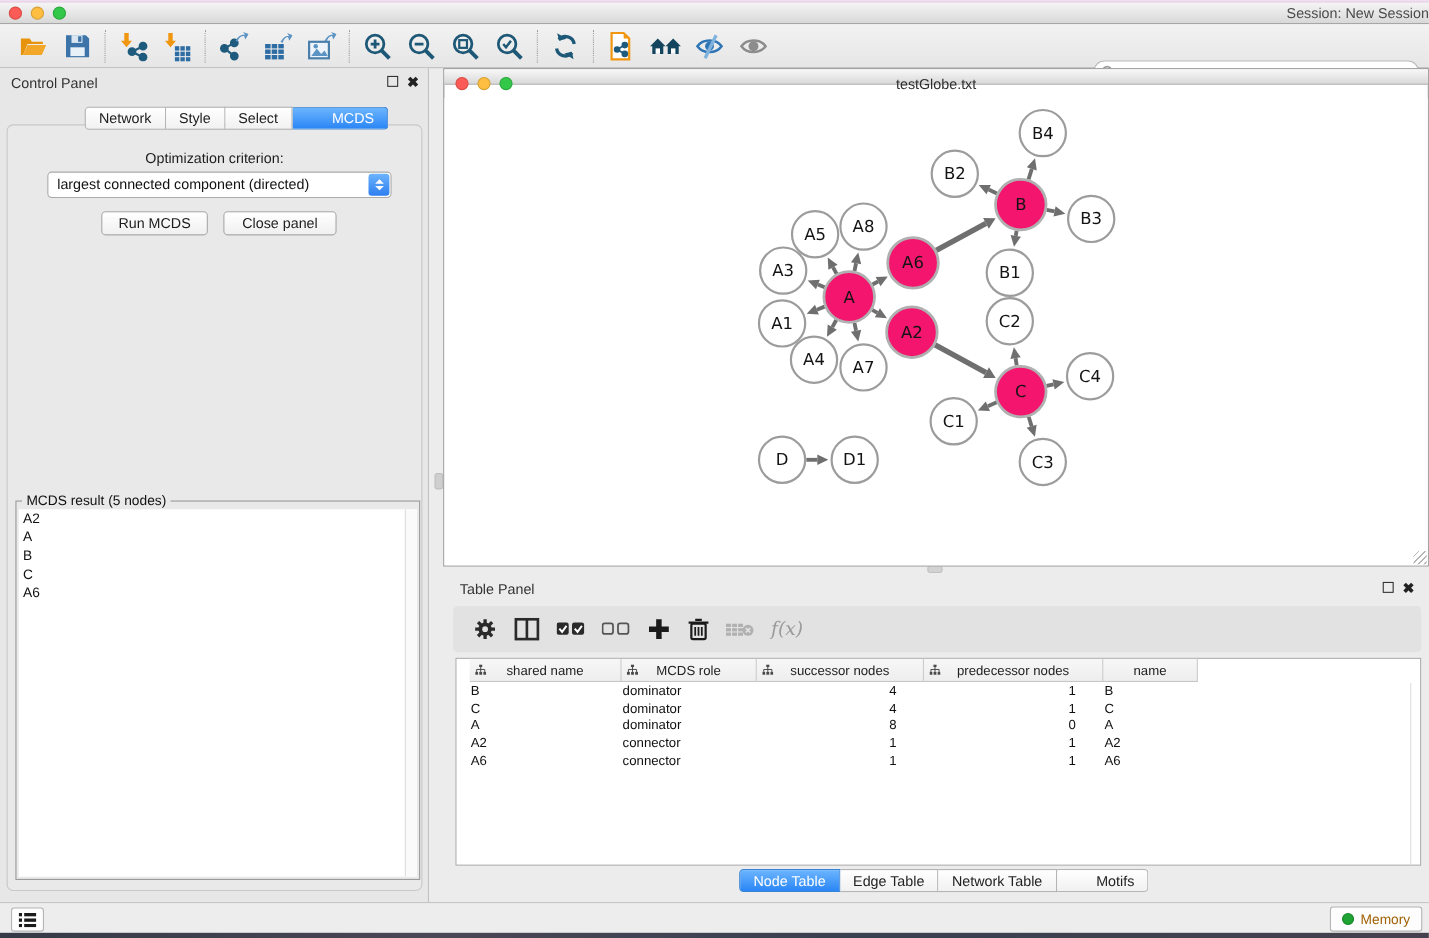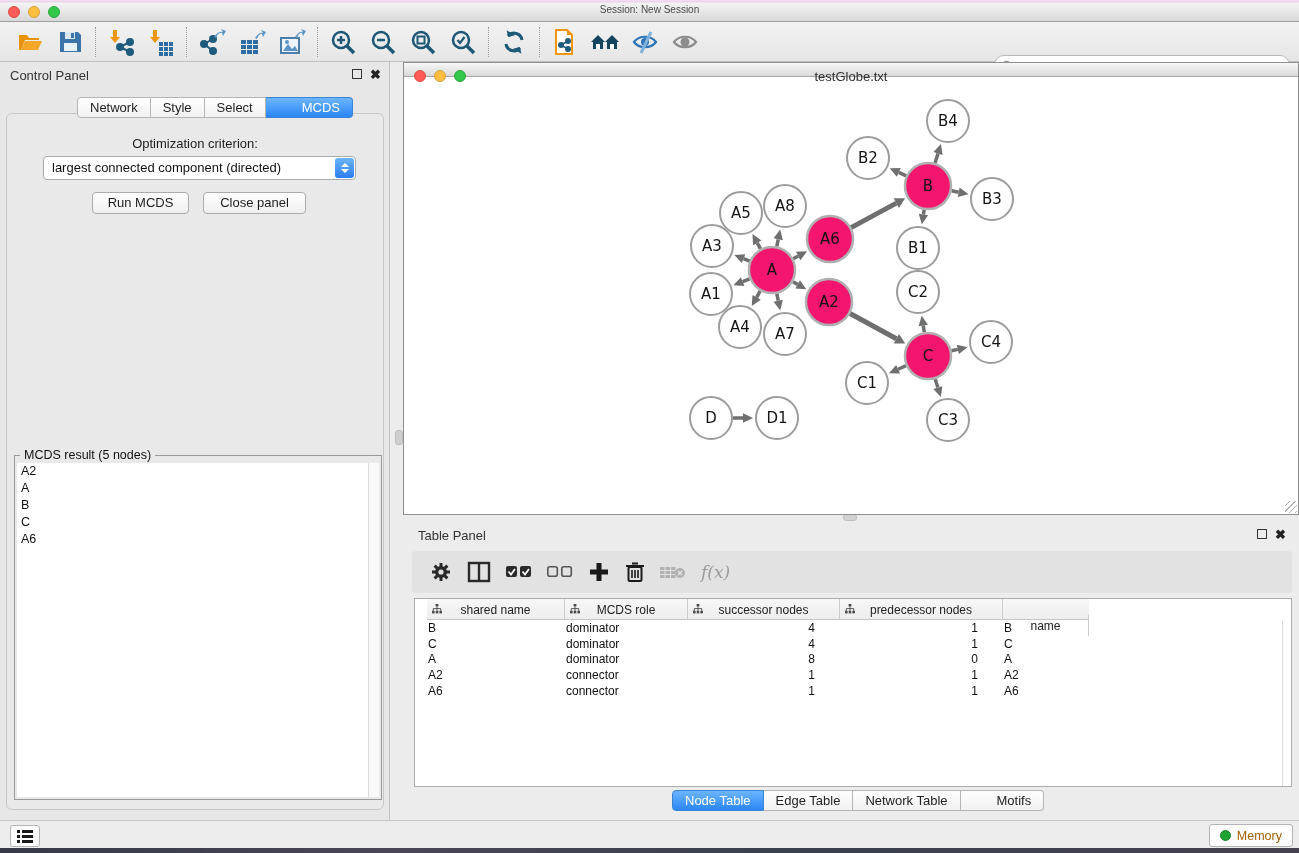--- a/index.html
+++ b/index.html
@@ -9,21 +9,21 @@
 
   
   #titlebar { left:0; top:0; width:1299px; height:22px;
     background:linear-gradient(#f2e3f1 0%, #e9d2e7 9%, #f4f4f4 14%, #d8d8d8 100%);
     border-bottom:1px solid #9f9f9f; }
   .lights { position:absolute; top:6px; display:flex; gap:8px; }
   .light { width:12px; height:12px; border-radius:50%; }
   .light.red { background:#fc5b57; border:1px solid #d94c44; }
   .light.yellow { background:#fdbe41; border:1px solid #d8a134; }
   .light.green { background:#34c84a; border:1px solid #2aa83d; }
-  #titlebar .title { position:absolute; width:100%; text-align:center; top:4px; font-size:10px; color:#4b4b4b; }
+  #titlebar .title { position:absolute; width:100%; text-align:right; top:4px; font-size:13px; color:#4b4b4b; }
 
   
   #toolbar { left:0; top:22px; width:1299px; height:40px;
     background:linear-gradient(#f2f2f2,#e6e6e6); border-bottom:1px solid #bfbfbf;
     display:flex; align-items:center; padding-left:10px; }
   .tbtn { width:40px; height:34px; display:flex; align-items:center; justify-content:center; cursor:default; }
   .tsep { width:1px; height:30px; margin:0 5px; border-left:1px dotted #9d9d9d; }
   #search-wrap { position:absolute; right:9px; top:33px; width:296px; height:20px; }
   #search-wrap input { width:100%; height:100%; border:1px solid #b9b9b9; border-radius:11px;
     padding-left:24px; font-size:12px; background:#fff; outline:none; }
@@ -554,21 +554,21 @@
               <rect x="0" y="6.8" width="2.6" height="2.6"></rect>
               <rect x="3.7" y="6.8" width="2.6" height="2.6"></rect>
               <rect x="7.4" y="6.8" width="2.6" height="2.6"></rect>
             </g>
             <g stroke="#4a4a4a" stroke-width="0.9" fill="none">
               <path d="M5 2.4v2.2M1.3 6.8V4.6h7.4v2.2M5 4.6v2.2"></path>
             </g>
           </svg>
           <span>predecessor nodes</span>
         </div>
-        <div class="hcell" style="width: 86px; margin-top: 16px;">
+        <div class="hcell" style="width: 86px;">
           <span>name</span>
         </div>
       </div>
     <div id="tp-body">
         <div class="trow">
           <div class="tcell left" style="width: 138px;">B</div>
           <div class="tcell left" style="width: 123px;">dominator</div>
           <div class="tcell right" style="width: 152px;">4</div>
           <div class="tcell right" style="width: 163px;">1</div>
           <div class="tcell left" style="width: 86px;">B</div>

